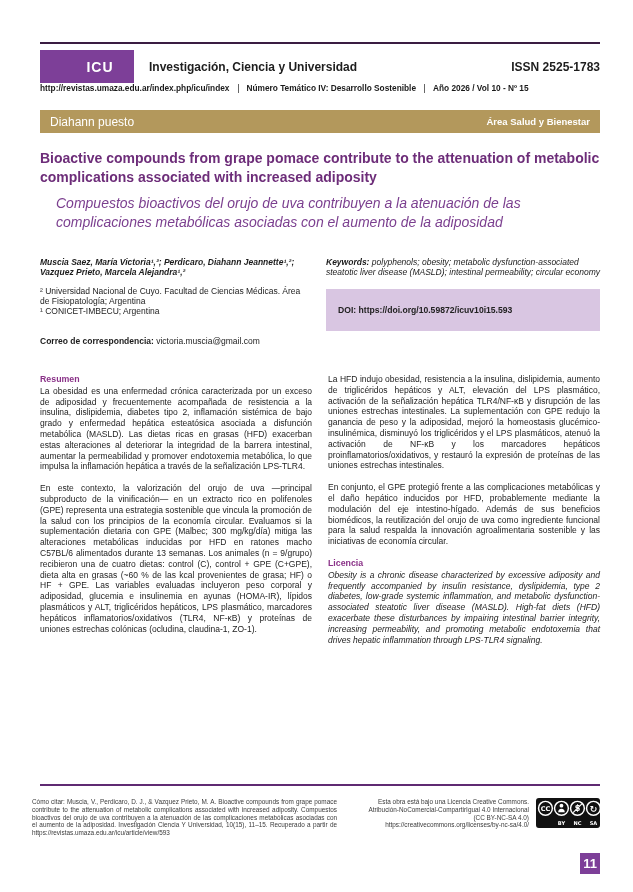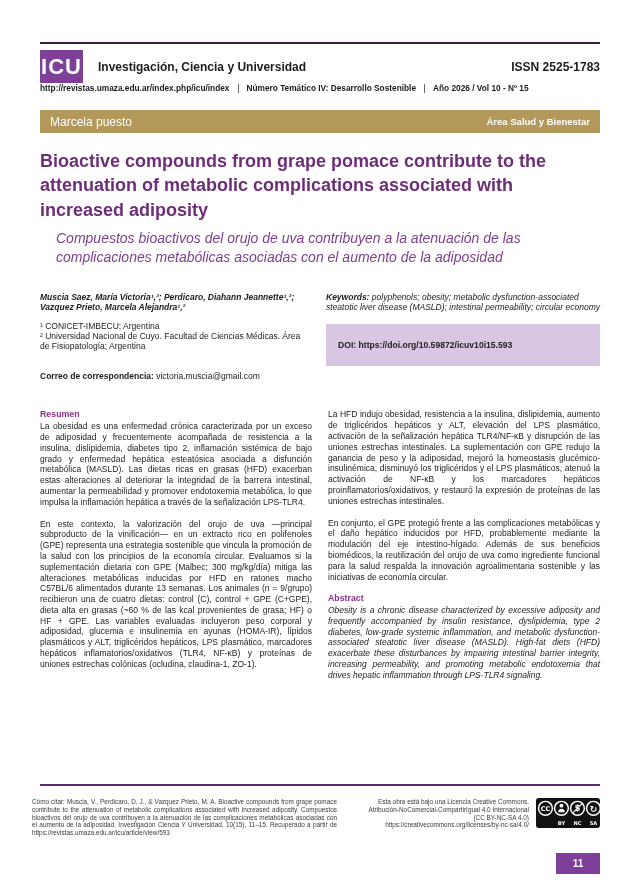--- a/index.html
+++ b/index.html
@@ -1,32 +1,32 @@
 <!DOCTYPE html>
 <html style="--brand: #7d3f98; --gold: #b3985c; --title: #6d2d79; --subtitle: #7b3f8f; --heading: #8a3288; --doi-bg: #d9c6e2; --rule-top: #3a1d42; --rule-footer: #5f2a72;"><head>
 <meta charset="utf-8">
 <style>
   html,body{margin:0;padding:0;background:#fff;}
   body{font-family:"Liberation Sans","DejaVu Sans",sans-serif;color:#1c1c1c;}
   .page{position:relative;width:633px;height:892px;background:#fff;overflow:hidden;
         padding:0 33px 0 40px;box-sizing:border-box;}
   .top-rule{margin-top:42px;height:2px;background:var(--rule-top,#3a1d42);}
   .masthead{margin-top:6px;display:flex;align-items:center;}
-  .logo{width:43px;height:33px;background:var(--brand,#7d3f98);color:#fff;font-weight:700;
-        font-size:22px;letter-spacing:1px;display:flex;align-items:center;justify-content:center;}
+  .logo{width:68px;height:33px;background:var(--brand,#7d3f98);color:#fff;font-weight:700;
+        font-size:14px;letter-spacing:1px;display:flex;align-items:center;justify-content:center;padding-left:26px;}
   .journal-name{margin-left:15px;font-size:12px;font-weight:600;color:#1d1d1d;}
   .issn{margin-left:auto;font-size:12px;font-weight:600;color:#1d1d1d;}
   .url-line{margin-top:0;font-size:8.3px;font-weight:700;color:#1a1a1a;
             display:flex;align-items:center;}
   .url-line .sep{width:1px;height:9px;background:#666;margin:0 8px;}
   .banner{margin-top:17px;height:23px;background:var(--gold,#b3985c);color:#fff;
           display:flex;align-items:center;justify-content:space-between;padding:0 10px;}
   .banner-left{font-size:12px;}
   .banner-right{font-size:9.5px;font-weight:700;}
-  .title-en{margin:16px 0 0;font-size:18px;font-weight:700;line-height:1.36;
+  .title-en{margin:16px 0 0;font-size:14px;font-weight:700;line-height:1.36;
             color:var(--title,#6d2d79);}
   .title-es{margin:7px 16px 0;font-size:14px;font-weight:400;font-style:italic;line-height:1.32;
             color:var(--subtitle,#7b3f8f);}
   .meta-row{margin-top:26px;display:flex;gap:14px;font-size:8.5px;line-height:10px;}
   .meta-left{width:272px;flex:0 0 272px;}
   .meta-right{flex:1;}
   .authors{margin:0;font-style:italic;font-weight:700;}
   .affils{margin:9px 0 0;}
   .affils p{margin:0;}
   .correo{margin:20px 0 0;}
@@ -44,22 +44,22 @@
   .col p{margin:0 0 11px;text-align:justify;}
   .col p.italic{font-style:italic;}
   .footer-rule{position:absolute;left:40px;right:33px;top:784px;height:2px;
                background:var(--rule-footer,#5f2a72);}
   .footer{position:absolute;left:32px;right:33px;top:798px;display:flex;align-items:flex-start;
           font-size:6.4px;color:#3a3a3a;line-height:7.8px;}
   .citation{width:305px;margin:0;text-align:justify;}
   .license-block{margin-left:auto;display:flex;gap:7px;align-items:flex-start;}
   .license{width:170px;margin:0;text-align:right;}
   .cc-badge{flex:0 0 auto;}
-  .pagenum{position:absolute;right:33px;top:853px;width:44px;height:21px;
-           background:var(--brand,#7d3f98);color:#fff;font-size:10px;font-weight:700;
+  .pagenum{position:absolute;right:33px;top:853px;width:20px;height:21px;
+           background:var(--brand,#7d3f98);color:#fff;font-size:13px;font-weight:700;
            display:flex;align-items:center;justify-content:center;}
 </style>
 </head>
 <body>
 
 <div class="page">
 
   <div class="top-rule"></div>
 
   <div class="masthead">
@@ -70,33 +70,33 @@
 
   <div class="url-line">
     <span>http://revistas.umaza.edu.ar/index.php/icu/index</span>
     <span class="sep"></span>
     <span>Número Temático IV: Desarrollo Sostenible</span>
     <span class="sep"></span>
     <span>Año 2026 /  Vol 10 - Nº 15</span>
   </div>
 
   <div class="banner">
-    <span class="banner-left">Marcela puesto</span>
+    <span class="banner-left">Diahann puesto</span>
     <span class="banner-right">Área Salud y Bienestar</span>
   </div>
 
   <h1 class="title-en">Bioactive compounds from grape pomace contribute to the attenuation of metabolic complications associated with increased adiposity</h1>
   <h2 class="title-es">Compuestos bioactivos del orujo de uva contribuyen a la atenuación de las complicaciones metabólicas asociadas con el aumento de la adiposidad</h2>
 
   <div class="meta-row">
     <div class="meta-left">
       <p class="authors">Muscia Saez, María Victoria¹,²; Perdicaro, Diahann Jeannette¹,²; Vazquez Prieto, Marcela Alejandra¹,²</p>
       <div class="affils">
+        <p>² Universidad Nacional de Cuyo. Facultad de Ciencias Médicas. Área de Fisiopatología; Argentina</p>
         <p>¹ CONICET-IMBECU; Argentina</p>
-        <p>² Universidad Nacional de Cuyo. Facultad de Ciencias Médicas. Área de Fisiopatología; Argentina</p>
       </div>
       <p class="correo">
         <span class="lbl">Correo de correspondencia:</span>
         <span>victoria.muscia@gmail.com</span>
       </p>
     </div>
     <div class="meta-right">
       <p class="kw en">
         <span class="lbl">Keywords:</span>
         <span>polyphenols; obesity; metabolic dysfunction-associated steatotic liver disease (MASLD); intestinal permeability; circular economy</span>
@@ -107,21 +107,21 @@
 
   <div class="body-row">
     <div class="col">
       <h3>Resumen</h3>
       <p>La obesidad es una enfermedad crónica caracterizada por un exceso de adiposidad y frecuentemente acompañada de resistencia a la insulina, dislipidemia, diabetes tipo 2, inflamación sistémica de bajo grado y enfermedad hepática esteatósica asociada a disfunción metabólica (MASLD). Las dietas ricas en grasas (HFD) exacerban estas alteraciones al deteriorar la integridad de la barrera intestinal, aumentar la permeabilidad y promover endotoxemia metabólica, lo que impulsa la inflamación hepática a través de la señalización LPS-TLR4.</p>
       <p>En este contexto, la valorización del orujo de uva —principal subproducto de la vinificación— en un extracto rico en polifenoles (GPE) representa una estrategia sostenible que vincula la promoción de la salud con los principios de la economía circular. Evaluamos si la suplementación dietaria con GPE (Malbec; 300 mg/kg/día) mitiga las alteraciones metabólicas inducidas por HFD en ratones macho C57BL/6 alimentados durante 13 semanas. Los animales (n = 9/grupo) recibieron una de cuatro dietas: control (C), control + GPE (C+GPE), dieta alta en grasas (~60 % de las kcal provenientes de grasa; HF) o HF + GPE. Las variables evaluadas incluyeron peso corporal y adiposidad, glucemia e insulinemia en ayunas (HOMA-IR), lípidos plasmáticos y ALT, triglicéridos hepáticos, LPS plasmático, marcadores hepáticos inflamatorios/oxidativos (TLR4, NF-κB) y proteínas de uniones estrechas colónicas (ocludina, claudina-1, ZO-1).</p>
     </div>
     <div class="col">
       <p>La HFD indujo obesidad, resistencia a la insulina, dislipidemia, aumento de triglicéridos hepáticos y ALT, elevación del LPS plasmático, activación de la señalización hepática TLR4/NF-κB y disrupción de las uniones estrechas intestinales. La suplementación con GPE redujo la ganancia de peso y la adiposidad, mejoró la homeostasis glucémico-insulinémica, disminuyó los triglicéridos y el LPS plasmáticos, atenuó la activación de NF-κB y los marcadores hepáticos proinflamatorios/oxidativos, y restauró la expresión de proteínas de las uniones estrechas intestinales.</p>
       <p>En conjunto, el GPE protegió frente a las complicaciones metabólicas y el daño hepático inducidos por HFD, probablemente mediante la modulación del eje intestino-hígado. Además de sus beneficios biomédicos, la reutilización del orujo de uva como ingrediente funcional para la salud respalda la innovación agroalimentaria sostenible y las iniciativas de economía circular.</p>
-      <h3>Abstract</h3>
+      <h3>Licencia</h3>
       <p class="italic">Obesity is a chronic disease characterized by excessive adiposity and frequently accompanied by insulin resistance, dyslipidemia, type 2 diabetes, low-grade systemic inflammation, and metabolic dysfunction-associated steatotic liver disease (MASLD). High-fat diets (HFD) exacerbate these disturbances by impairing intestinal barrier integrity, increasing permeability, and promoting metabolic endotoxemia that drives hepatic inflammation through LPS-TLR4 signaling.</p>
     </div>
   </div>
 
   <div class="footer-rule"></div>
 
   <div class="footer">
     <p class="citation">Cómo citar: Muscia, V., Perdicaro, D. J., &amp; Vazquez Prieto, M. A. Bioactive compounds from grape pomace contribute to the attenuation of metabolic complications associated with increased adiposity. Compuestos bioactivos del orujo de uva contribuyen a la atenuación de las complicaciones metabólicas asociadas con el aumento de la adiposidad. Investigación Ciencia Y Universidad, 10(15), 11–15. Recuperado a partir de https://revistas.umaza.edu.ar/icu/article/view/593</p>
     <div class="license-block">
       <p class="license">Esta obra está bajo una Licencia Creative Commons. Atribución-NoComercial-CompartirIgual 4.0 Internacional (CC BY-NC-SA 4.0) https://creativecommons.org/licenses/by-nc-sa/4.0/</p>

